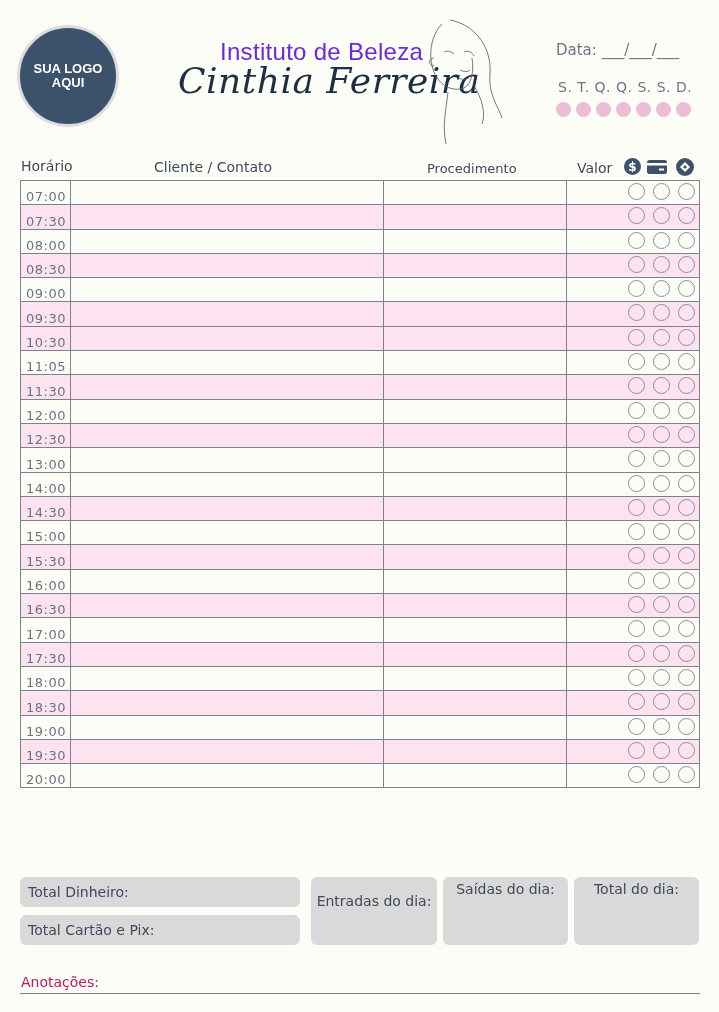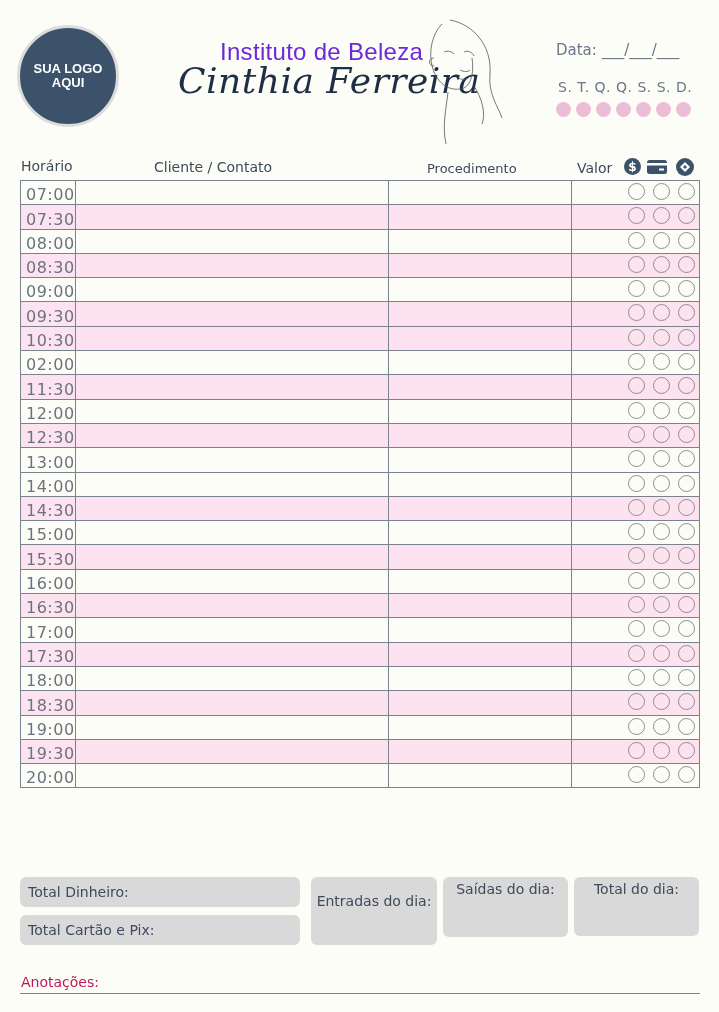--- a/index.html
+++ b/index.html
@@ -32,21 +32,21 @@
   .dot { width: 15px; height: 15px; border-radius: 50%; background: #ebbdd6; }
   .hdr { position: absolute; font-size: 14px; color: #3e4a5c; }
   .icon-hdr { position: absolute; top: 158px; }
   table.agenda {
     position: absolute; left: 20px; top: 180px; width: 680px; border-collapse: collapse;
     border: 1.5px solid #6b7380;
   }
   table.agenda td { border: 1px solid #7a8290; height: 24.3px; padding: 0; box-sizing: border-box; }
   table.agenda tr.pink td { background: #fde3ef; }
   table.agenda tr.white td { background: #fdfdf7; }
-  td.time { width: 50px; font-size: 16px; color: #6b7380; vertical-align: bottom; padding-left: 5px !important; letter-spacing: 0.5px; }
+  td.time { width: 50px; font-size: 13px; color: #6b7380; vertical-align: bottom; padding-left: 5px !important; letter-spacing: 0.5px; }
   td.cli { width: 313px; }
   td.proc { width: 183px; }
   td.val { position: relative; }
   .circles { position: absolute; right: 4px; top: 2px; display: flex; gap: 8px; }
   .circ { width: 17px; height: 17px; border: 1px solid #8e8e8e; border-radius: 50%; box-sizing: border-box; }
   .box {
     position: absolute; background: #d9d9d9; border-radius: 6px; font-size: 14px; color: #3e4a5c; box-sizing: border-box;
   }
   .annot { position: absolute; left: 21px; top: 974px; font-size: 14px; color: #be185d; }
   .annot-line { position: absolute; left: 20px; top: 993px; width: 680px; height: 1px; background: #7a8290; }
@@ -185,21 +185,21 @@
         <td class="proc"></td>
         <td class="val">
           <div class="circles">
             <div class="circ"></div>
             <div class="circ"></div>
             <div class="circ"></div>
           </div>
         </td>
       </tr>
       <tr class="white">
-        <td class="time">02:00</td>
+        <td class="time">11:05</td>
         <td class="cli"></td>
         <td class="proc"></td>
         <td class="val">
           <div class="circles">
             <div class="circ"></div>
             <div class="circ"></div>
             <div class="circ"></div>
           </div>
         </td>
       </tr>
@@ -412,21 +412,21 @@
 
 <div class="box" style="left:20px;top:877px;width:280px;height:30px;padding:7px 8px;">
   <span>Total Dinheiro:</span>
 </div>
 <div class="box" style="left:20px;top:915px;width:280px;height:30px;padding:7px 8px;">
   <span>Total Cartão e Pix:</span>
 </div>
 <div class="box" style="left:311px;top:877px;width:126px;height:68px;padding:16px 0;text-align:center;">
   <span>Entradas do dia:</span>
 </div>
-<div class="box" style="left:443px;top:877px;width:125px;height:60px;padding:4px 0;text-align:center;">
+<div class="box" style="left:443px;top:877px;width:125px;height:68px;padding:4px 0;text-align:center;">
   <span>Saídas do dia:</span>
 </div>
-<div class="box" style="left:574px;top:877px;width:125px;height:59px;padding:4px 0;text-align:center;">
+<div class="box" style="left:574px;top:877px;width:125px;height:68px;padding:4px 0;text-align:center;">
   <span>Total do dia:</span>
 </div>
 
 <div class="annot">Anotações:</div>
 <div class="annot-line"></div>
 
 </body></html>

